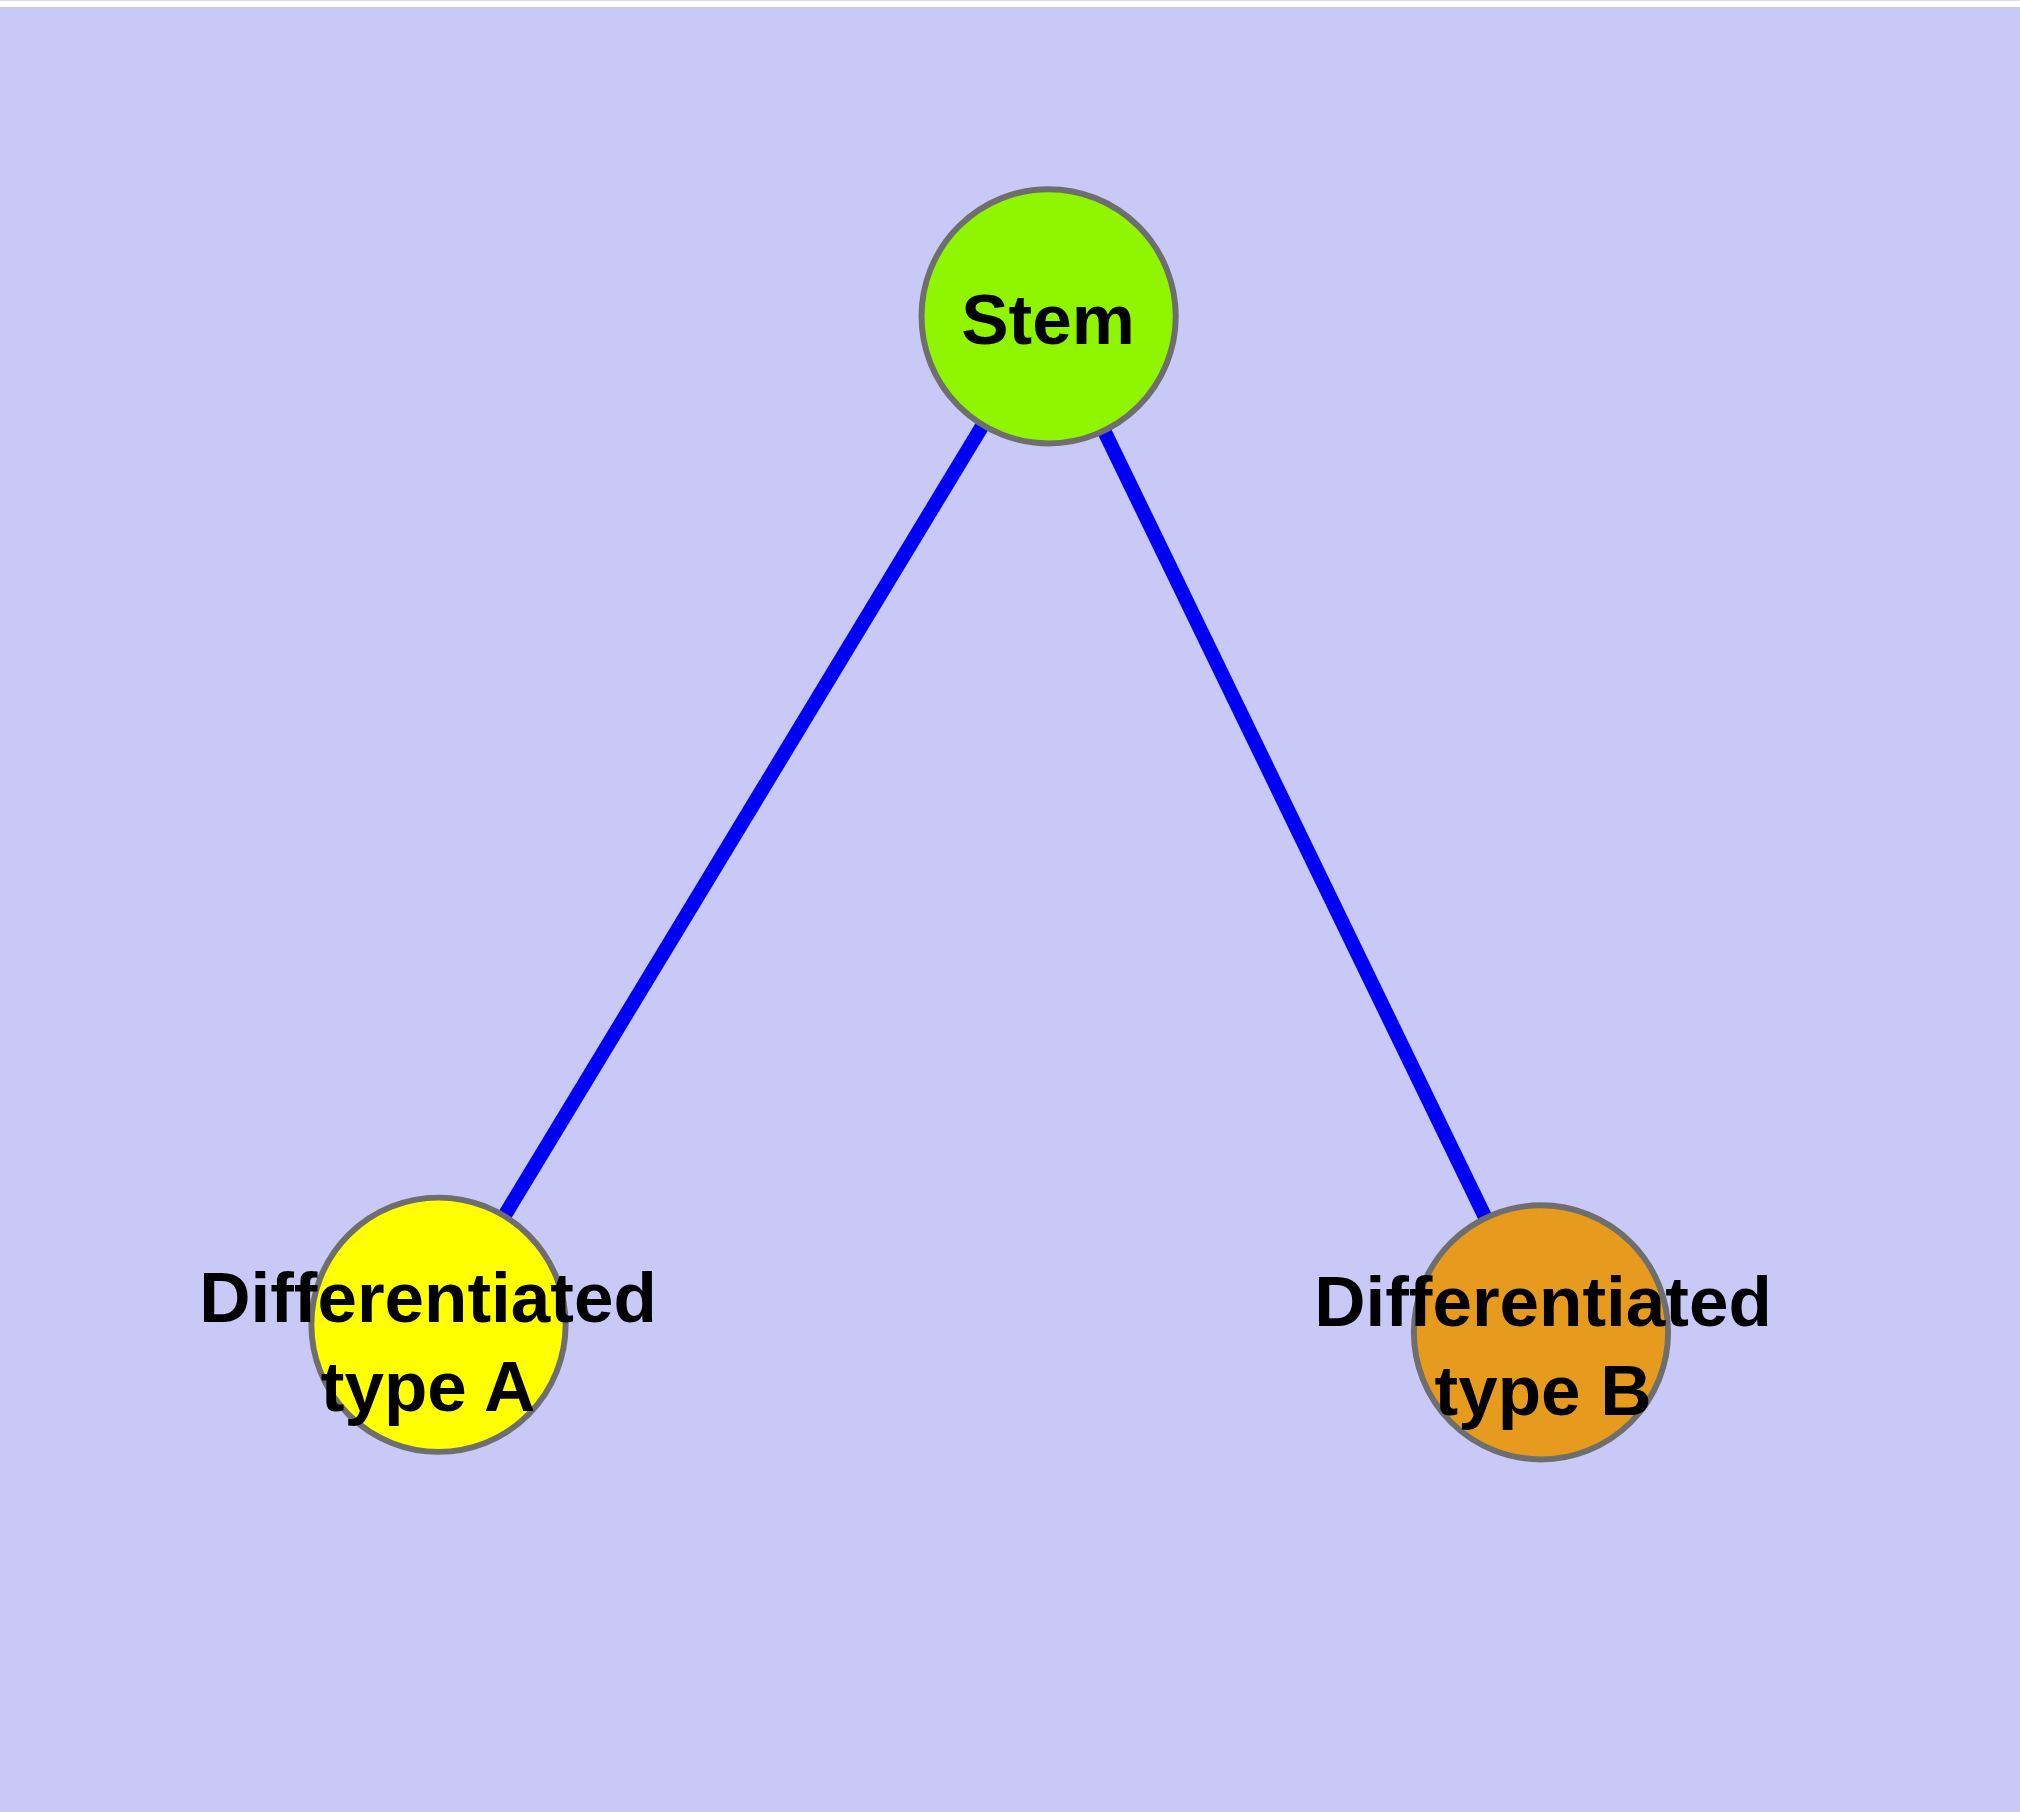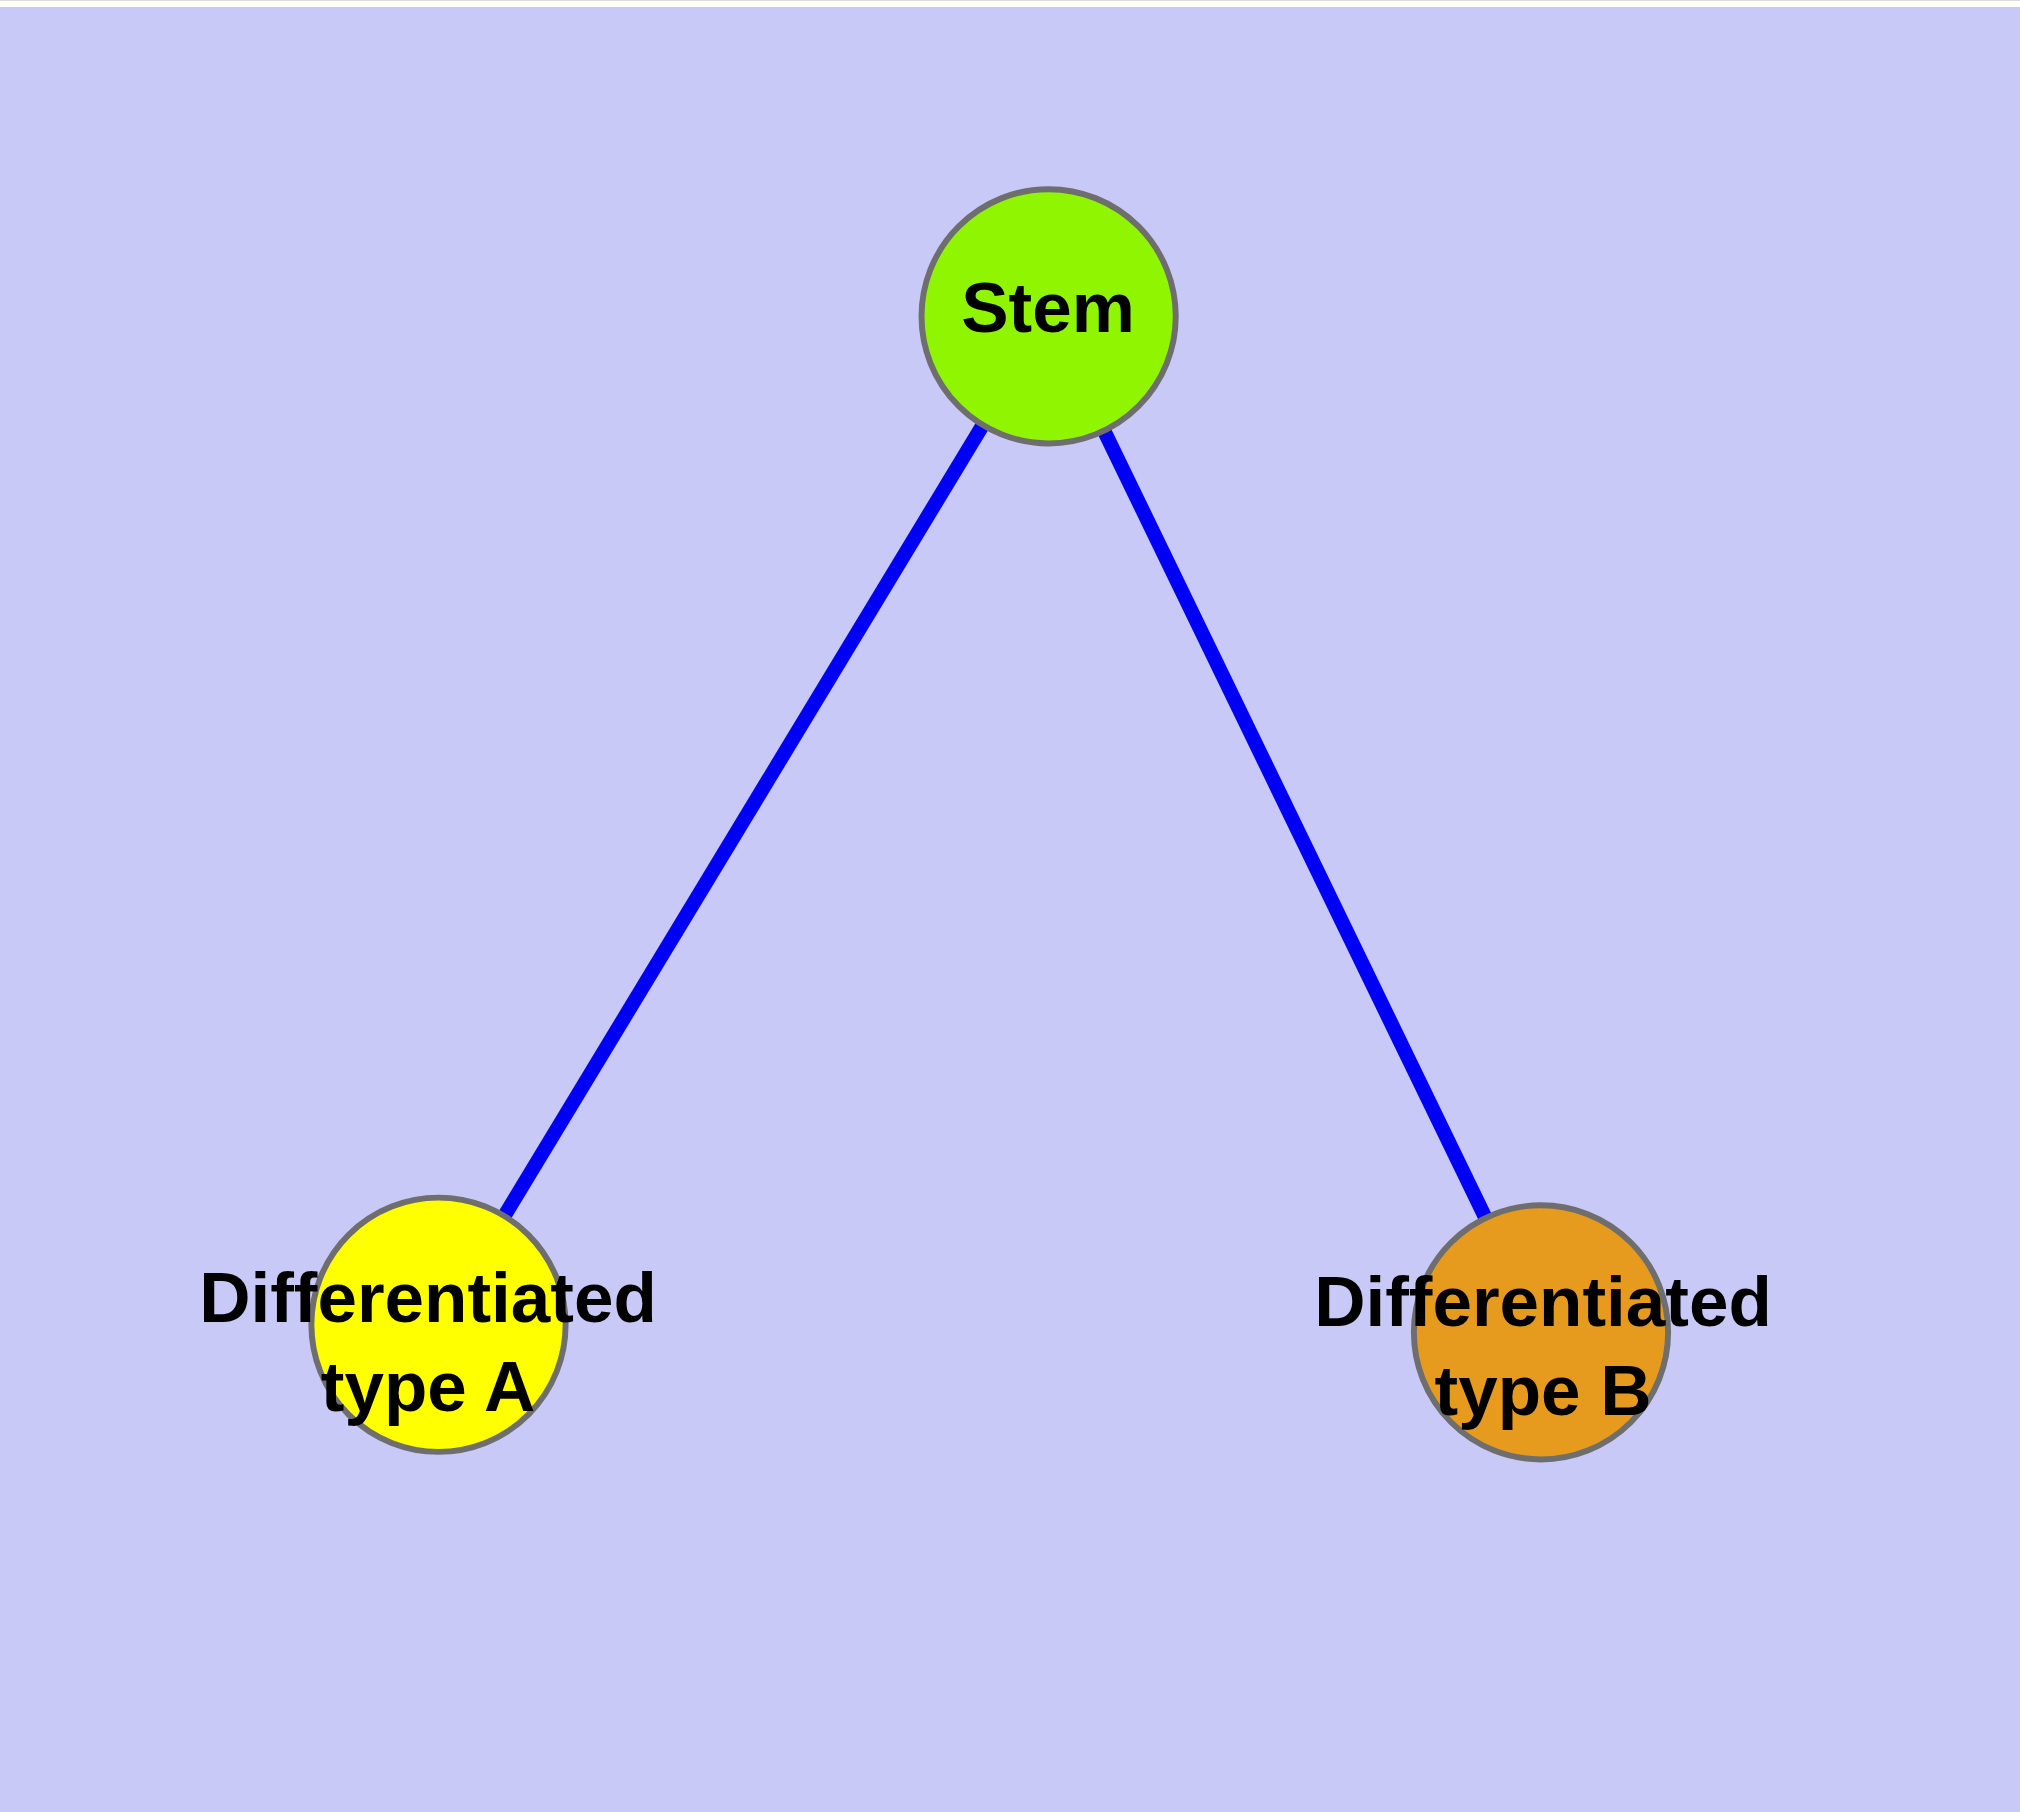--- a/index.html
+++ b/index.html
@@ -55,21 +55,21 @@
     position: absolute;
     transform: translate(-50%, -50%);
     text-align: center;
     color: var(--label);
     font-weight: bold;
     font-size: 71px;
     line-height: 89px;
     white-space: pre-line;
     pointer-events: none;
   }
-  .label-stem   { left: 1048px; top: 300px; }
+  .label-stem   { left: 1048px; top: 312px; }
   .label-type-a { left: 428px;  top: 1335px; }
   .label-type-b { left: 1543px; top: 1339px; }
 </style>
 </head>
 <body>
 
 <div class="page">
   <div class="top-strip"></div>
 
   <div class="canvas">

